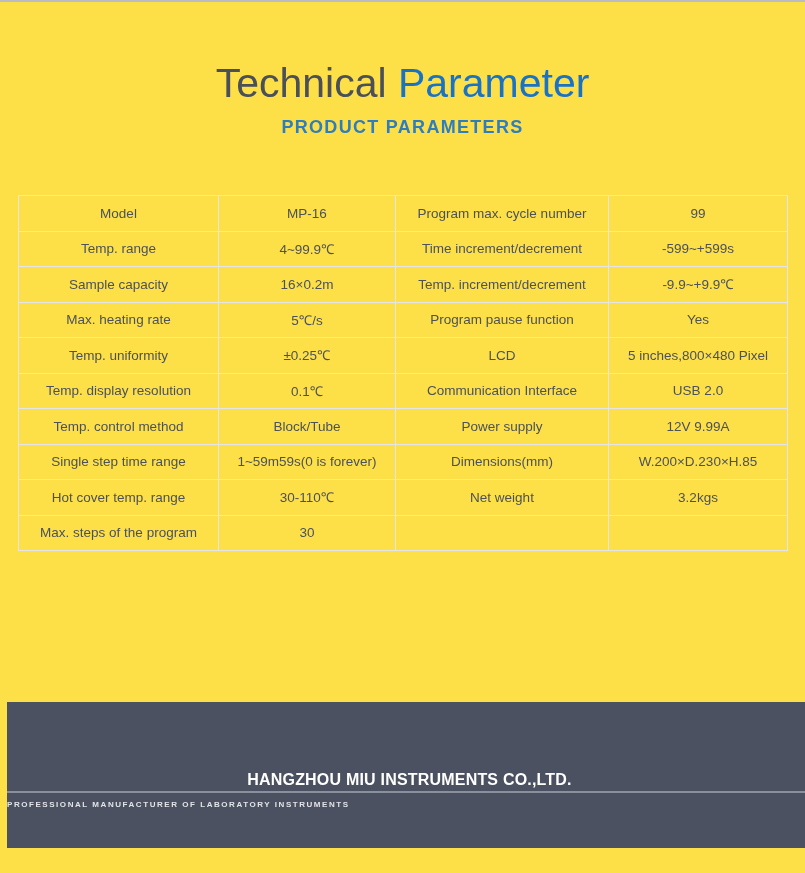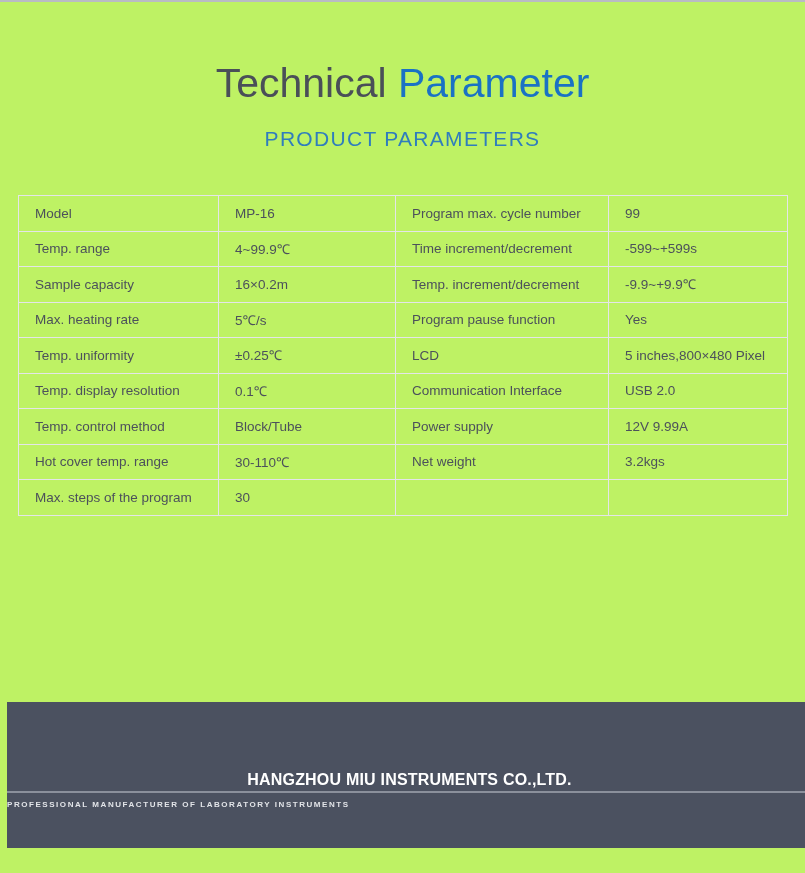--- a/index.html
+++ b/index.html
@@ -8,21 +8,21 @@
     width: 805px;
     height: 873px;
     background: #ffffff;
     font-family: "Liberation Sans", sans-serif;
   }
 
   #page {
     position: relative;
     width: 805px;
     height: 873px;
-    background: #bef264;
+    background: #fde047;
     overflow: hidden;
   }
 
   
   .top-hairline {
     position: absolute;
     top: 0; left: 0;
     width: 805px;
     height: 2px;
     background: #b9bcc4;
@@ -38,26 +38,26 @@
   .title {
     font-size: 41px;
     line-height: 50px;
     font-weight: 400;
     white-space: nowrap;
   }
   .title .t-dark { color: #4a4f58; }
   .title .t-blue { color: #1a72c4; }
 
   .subtitle {
-    margin-top: 20px;
-    font-size: 21px;
+    margin-top: 8px;
+    font-size: 18px;
     line-height: 22px;
     letter-spacing: 1.3px;
     color: #2f7dbd;
-    font-weight: 400;
+    font-weight: 700;
     white-space: nowrap;
   }
 
   
   .spec-table {
     position: absolute;
     top: 195px;
     left: 18px;
     width: 769px;
     border-collapse: collapse;
@@ -65,20 +65,21 @@
   }
   .spec-table td {
     height: 35.5px;
     border: 1px solid #e4e5e9;
     padding: 0 16px;
     font-size: 13.5px;
     color: #4c515b;
     vertical-align: middle;
     white-space: nowrap;
     overflow: hidden;
+    text-align: center;
   }
   .col-label-a { width: 200px; }
   .col-value-a { width: 177px; }
   .col-label-b { width: 213px; }
   .col-value-b { width: 179px; }
 
   .cell-empty { }
 
   
   .footer {
@@ -178,20 +179,26 @@
           <td>Communication Interface</td>
           <td>USB 2.0</td>
         </tr>
         <tr>
           <td>Temp. control method</td>
           <td>Block/Tube</td>
           <td>Power supply</td>
           <td>12V 9.99A</td>
         </tr>
         <tr>
+          <td>Single step time range</td>
+          <td>1~59m59s(0 is forever)</td>
+          <td>Dimensions(mm)</td>
+          <td>W.200×D.230×H.85</td>
+        </tr>
+        <tr>
           <td>Hot cover temp. range</td>
           <td>30-110℃</td>
           <td>Net weight</td>
           <td>3.2kgs</td>
         </tr>
         <tr>
           <td>Max. steps of the program</td>
           <td>30</td>
           <td class="cell-empty"></td>
           <td class="cell-empty"></td>

